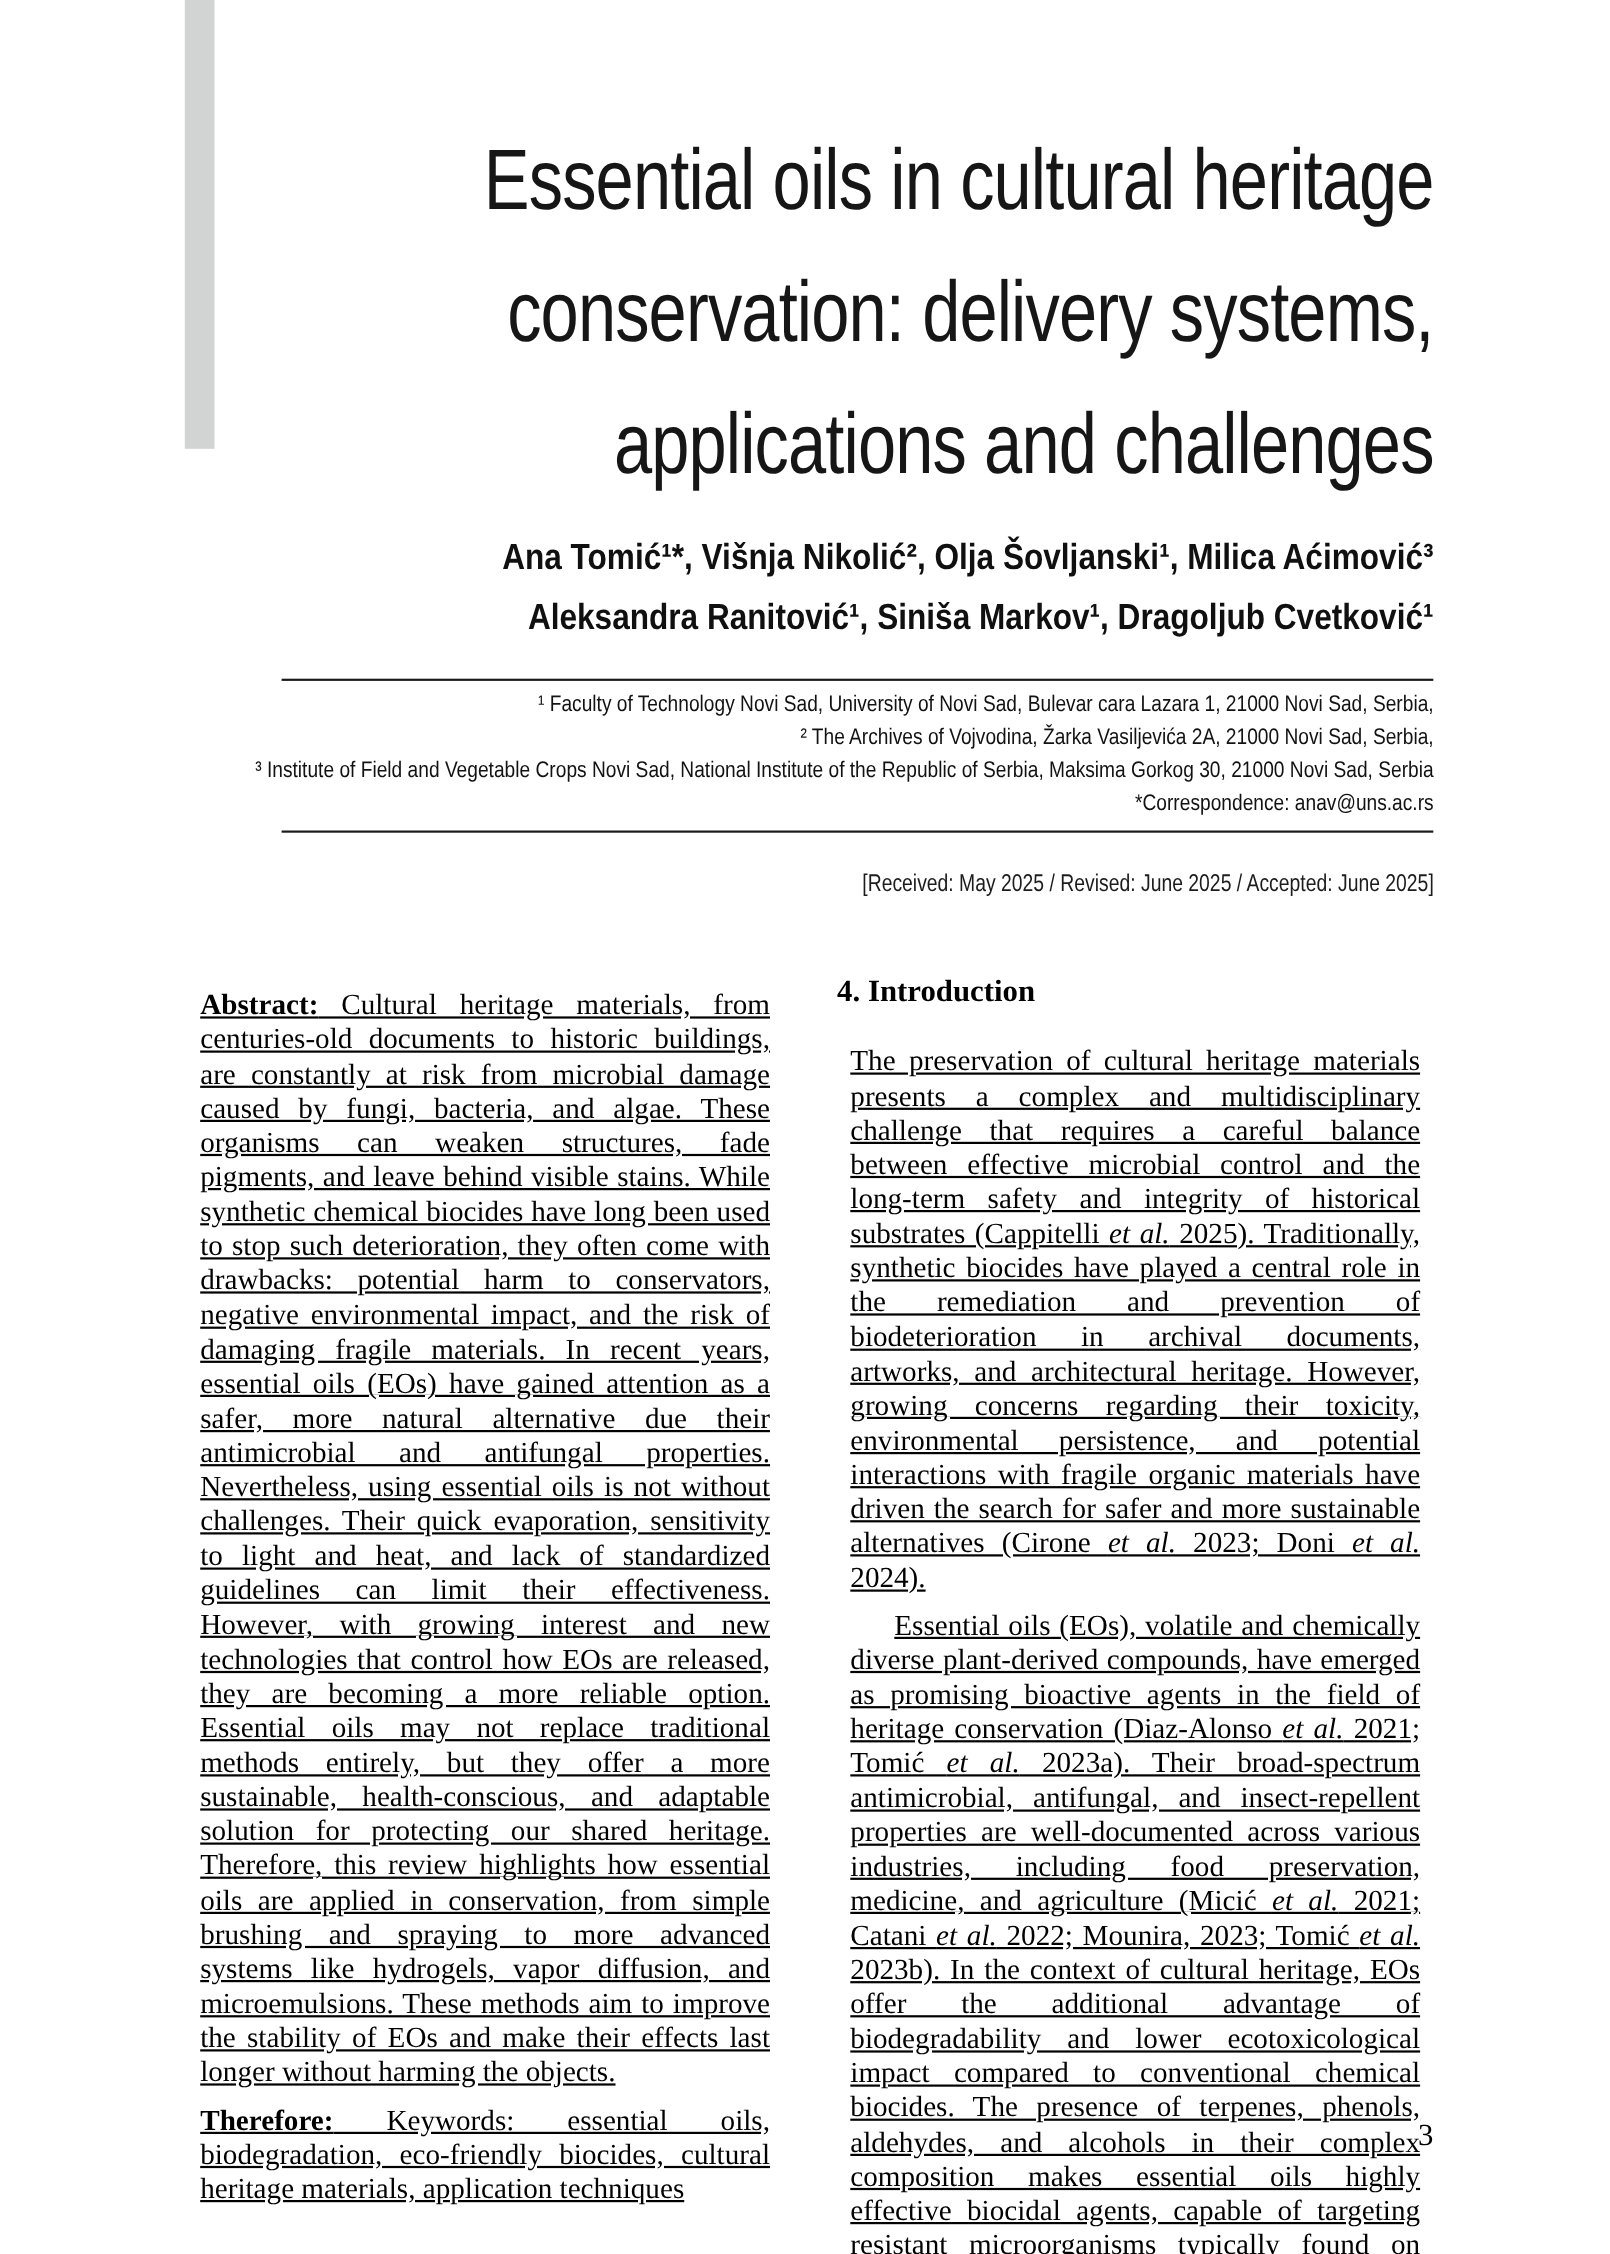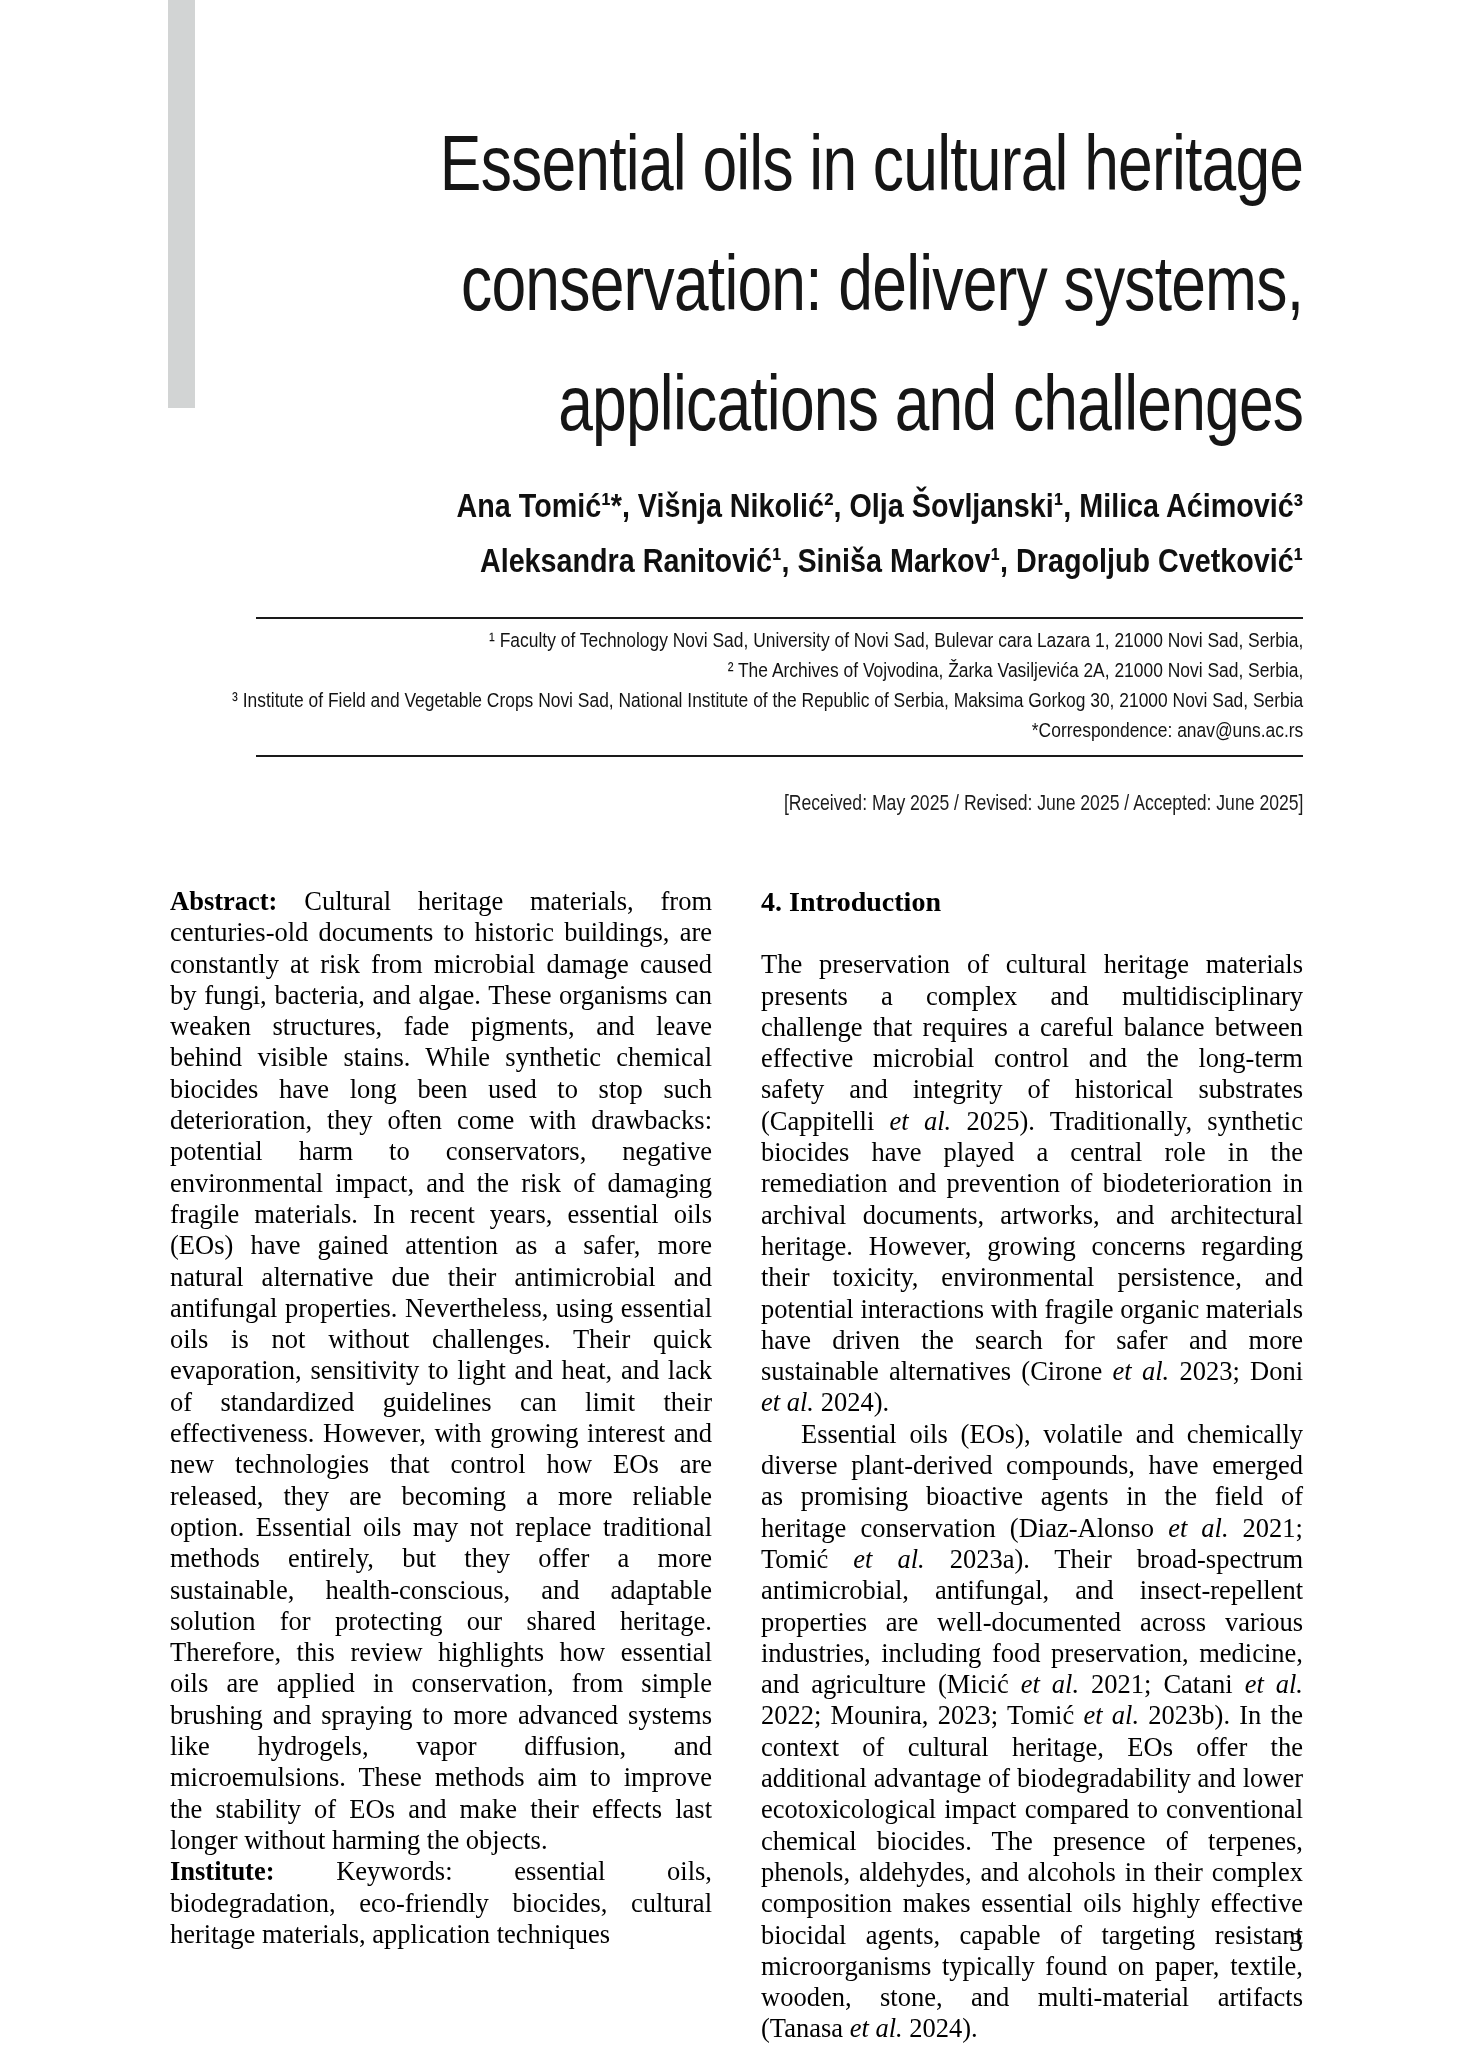--- a/index.html
+++ b/index.html
@@ -107,21 +107,21 @@
   }
   .col {
     width: 542px;
     text-align: justify;
     font-size: 26.5px;
     line-height: 31.3px;
     color: #000;
     hyphens: auto;
     -webkit-hyphens: auto;
   }
-  .col p { margin: 0; }
+  .col p { margin: 12px; text-decoration: underline; }
 
   .keywords-paragraph { margin-top: 31px; }
 
   .section-heading {
     font-size: 28px;
     font-weight: 700;
     margin: 0 0 32px 0;
     text-align: left;
   }
 
@@ -160,21 +160,21 @@
   <div>*Correspondence: anav@uns.ac.rs</div>
 </div>
 
 <div class="rule rule-bottom"></div>
 
 <div class="dates-line">[Received: May 2025 / Revised: June 2025 / Accepted: June 2025]</div>
 
 <div class="columns">
   <div class="col">
     <p class="abstract-paragraph"><b>Abstract:</b> Cultural heritage materials, from centuries-old documents to historic buildings, are constantly at risk from microbial damage caused by fungi, bacteria, and algae. These organisms can weaken structures, fade pigments, and leave behind visible stains. While synthetic chemical biocides have long been used to stop such deterioration, they often come with drawbacks: potential harm to conservators, negative environmental impact, and the risk of damaging fragile materials. In recent years, essential oils (EOs) have gained attention as a safer, more natural alternative due their antimicrobial and antifungal properties. Nevertheless, using essential oils is not without challenges. Their quick evaporation, sensitivity to light and heat, and lack of standardized guidelines can limit their effectiveness. However, with growing interest and new technologies that control how EOs are released, they are becoming a more reliable option. Essential oils may not replace traditional methods entirely, but they offer a more sustainable, health-conscious, and adaptable solution for protecting our shared heritage. Therefore, this review highlights how essential oils are applied in conservation, from simple brushing and spraying to more advanced systems like hydrogels, vapor diffusion, and microemulsions. These methods aim to improve the stability of EOs and make their effects last longer without harming the objects.</p>
-    <p class="keywords-paragraph"><b>Institute:</b> Keywords: essential oils, biodegradation, eco-friendly biocides, cultural heritage materials, application techniques</p>
+    <p class="keywords-paragraph"><b>Therefore:</b> Keywords: essential oils, biodegradation, eco-friendly biocides, cultural heritage materials, application techniques</p>
   </div>
   <div class="col">
     <h2 class="section-heading">4. Introduction</h2>
     <p>The preservation of cultural heritage materials presents a complex and multidisciplinary challenge that requires a careful balance between effective microbial control and the long-term safety and integrity of historical substrates (Cappitelli <i>et al.</i> 2025). Traditionally, synthetic biocides have played a central role in the remediation and prevention of biodeterioration in archival documents, artworks, and architectural heritage. However, growing concerns regarding their toxicity, environmental persistence, and potential interactions with fragile organic materials have driven the search for safer and more sustainable alternatives (Cirone <i>et al.</i> 2023; Doni <i>et al.</i> 2024).</p>
     <p class="para-indent">Essential oils (EOs), volatile and chemically diverse plant-derived compounds, have emerged as promising bioactive agents in the field of heritage conservation (Diaz-Alonso <i>et al.</i> 2021; Tomić <i>et al.</i> 2023a). Their broad-spectrum antimicrobial, antifungal, and insect-repellent properties are well-documented across various industries, including food preservation, medicine, and agriculture (Micić <i>et al.</i> 2021; Catani <i>et al.</i> 2022; Mounira, 2023; Tomić <i>et al.</i> 2023b). In the context of cultural heritage, EOs offer the additional advantage of biodegradability and lower ecotoxicological impact compared to conventional chemical biocides. The presence of terpenes, phenols, aldehydes, and alcohols in their complex composition makes essential oils highly effective biocidal agents, capable of targeting resistant microorganisms typically found on paper, textile, wooden, stone, and multi-material artifacts (Tanasa <i>et al.</i> 2024).</p>
   </div>
 </div>
 
 <div class="page-number">3</div>
 

